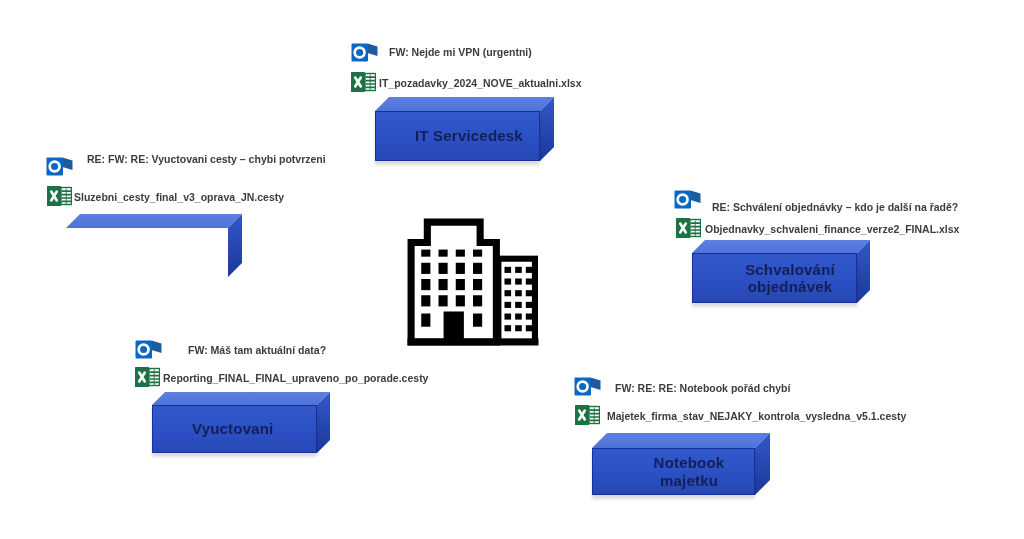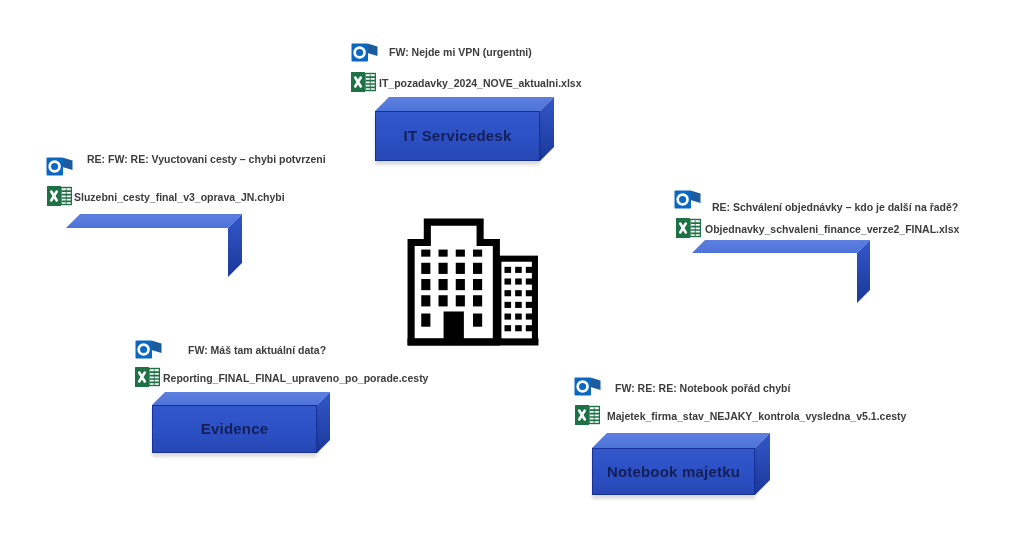--- a/index.html
+++ b/index.html
@@ -19,22 +19,23 @@
     position:absolute;white-space:nowrap;font-size:10.5px;font-weight:600;
     color:var(--text-color);letter-spacing:0px;line-height:14px;
   }
   
   .box3d{position:absolute;width:calc(var(--w) + var(--d));height:calc(var(--h) + var(--d));}
   .face{position:absolute;}
   .face.front{
     left:0;top:var(--d);width:var(--w);height:var(--h);
     background:linear-gradient(180deg,#3258cc 0%,var(--box-front) 55%,#2747b4 100%);
     border:1px solid #16309a;box-sizing:border-box;
-    display:flex;align-items:center;justify-content:center;text-align:center;
+    display:flex;align-items:center;justify-content:flex-start;text-align:center;
     box-shadow:0 4px 3px rgba(0,0,0,.14);
+    padding-left:31px;
   }
   .face.top{
     left:0;top:0;width:calc(var(--w) + var(--d));height:var(--d);
     background:linear-gradient(180deg,#5d80e0,var(--box-top));
     clip-path:polygon(var(--d) 0, 100% 0, calc(100% - var(--d)) 100%, 0 100%);
   }
   .face.side{
     left:var(--w);top:0;width:var(--d);height:calc(var(--h) + var(--d));
     background:linear-gradient(180deg,#3357c9,var(--box-side) 70%,#1b379c);
     clip-path:polygon(0 var(--d), 100% 0, 100% calc(100% - var(--d)), 0 100%);
@@ -138,56 +139,59 @@
   </div>
 
   <div>
     <svg class="icon" style="left:46px;top:155px" width="27" height="23">
         <use href="#sym-outlook"></use>
       </svg>
     <span class="mailtext" style="left:87px;top:152px">RE: FW: RE: Vyuctovani cesty – chybi potvrzeni</span>
     <svg class="icon" style="left:47px;top:184px" width="25" height="24">
         <use href="#sym-excel"></use>
       </svg>
-    <span class="mailtext" style="left:74px;top:190px">Sluzebni_cesty_final_v3_oprava_JN.chybi</span>
+    <span class="mailtext" style="left:74px;top:190px">Sluzebni_cesty_final_v3_oprava_JN.cesty</span>
     <div class="box3d" style="left:66px;top:214px;--w:162px;--h:49px;--d:14px">
       <div class="face top"></div>
       <div class="face side"></div>
     </div>
   </div>
 
   <div>
     <svg class="icon" style="left:674px;top:188px" width="27" height="23">
         <use href="#sym-outlook"></use>
       </svg>
     <span class="mailtext" style="left:712px;top:200px">RE: Schválení objednávky – kdo je další na řadě?</span>
     <svg class="icon" style="left:676px;top:216px" width="25" height="24">
         <use href="#sym-excel"></use>
       </svg>
     <span class="mailtext" style="left:705px;top:222px">Objednavky_schvaleni_finance_verze2_FINAL.xlsx</span>
     <div class="box3d" style="left:692px;top:240px;--w:165px;--h:50px;--d:13px">
       <div class="face top"></div>
       <div class="face side"></div>
+      <div class="face front">
+        <span class="boxlabel wrap">Schvalování objednávek</span>
+      </div>
     </div>
   </div>
 
   <div>
     <svg class="icon" style="left:135px;top:338px" width="27" height="23">
         <use href="#sym-outlook"></use>
       </svg>
     <span class="mailtext" style="left:188px;top:343px">FW: Máš tam aktuální data?</span>
     <svg class="icon" style="left:135px;top:365px" width="25" height="24">
         <use href="#sym-excel"></use>
       </svg>
     <span class="mailtext" style="left:163px;top:371px">Reporting_FINAL_FINAL_upraveno_po_porade.cesty</span>
     <div class="box3d" style="left:152px;top:392px;--w:165px;--h:48px;--d:13px">
       <div class="face top"></div>
       <div class="face side"></div>
       <div class="face front">
-        <span class="boxlabel">Evidence</span>
+        <span class="boxlabel">Vyuctovani</span>
       </div>
     </div>
   </div>
 
   <div>
     <svg class="icon" style="left:574px;top:375px" width="27" height="23">
         <use href="#sym-outlook"></use>
       </svg>
     <span class="mailtext" style="left:615px;top:381px">FW: RE: RE: Notebook pořád chybí</span>
     <svg class="icon" style="left:575px;top:403px" width="25" height="24">

